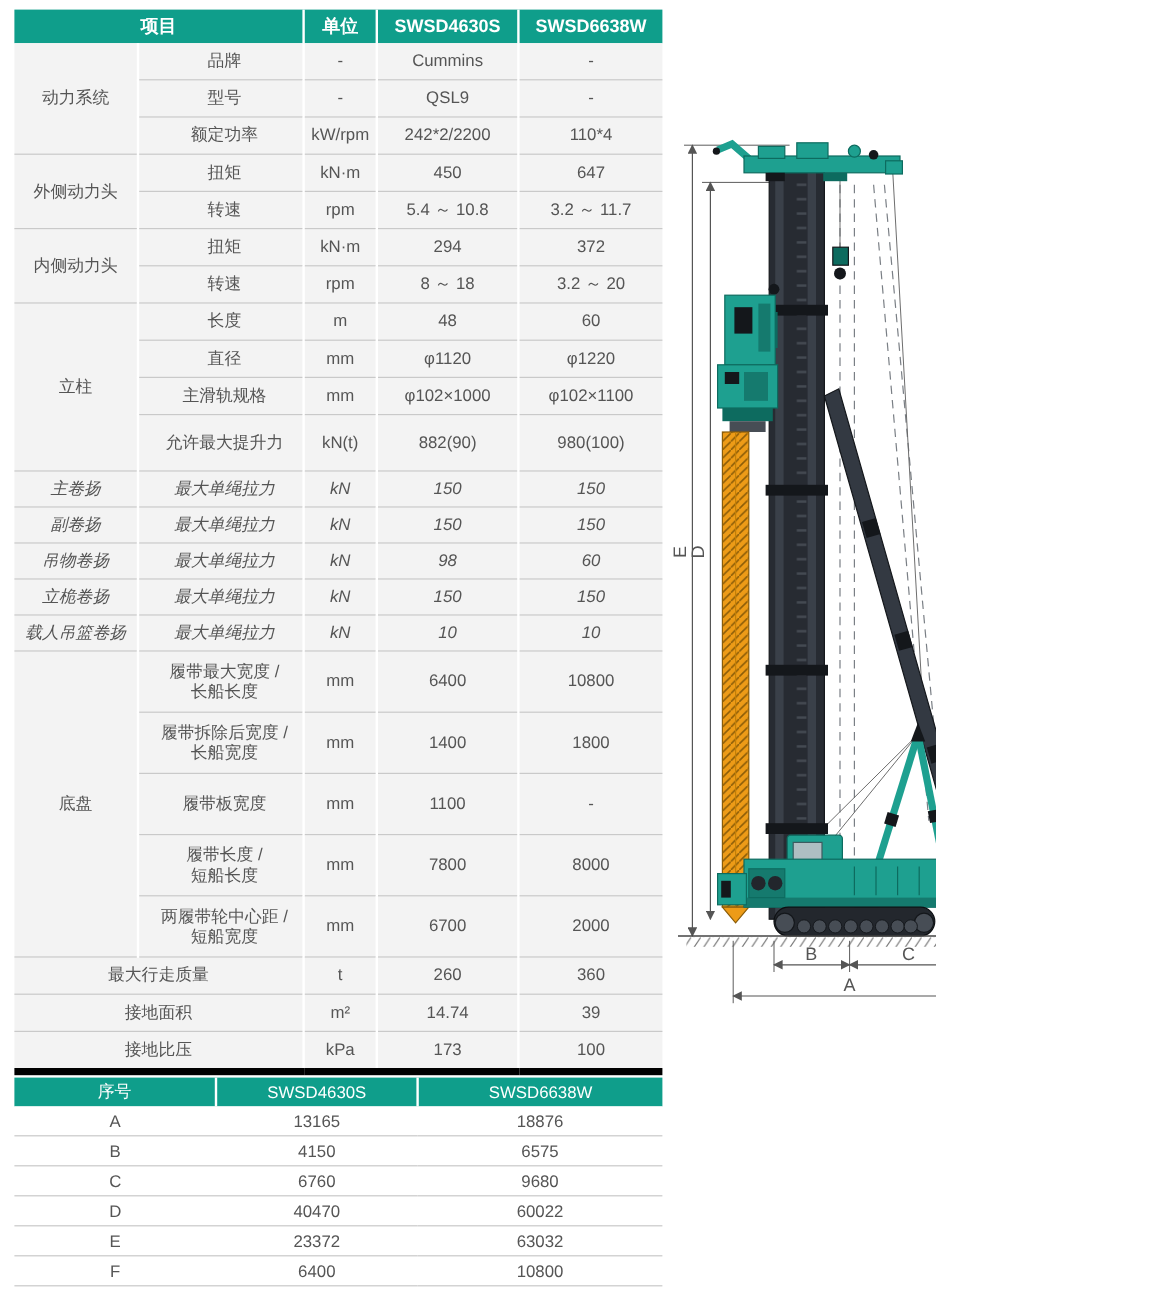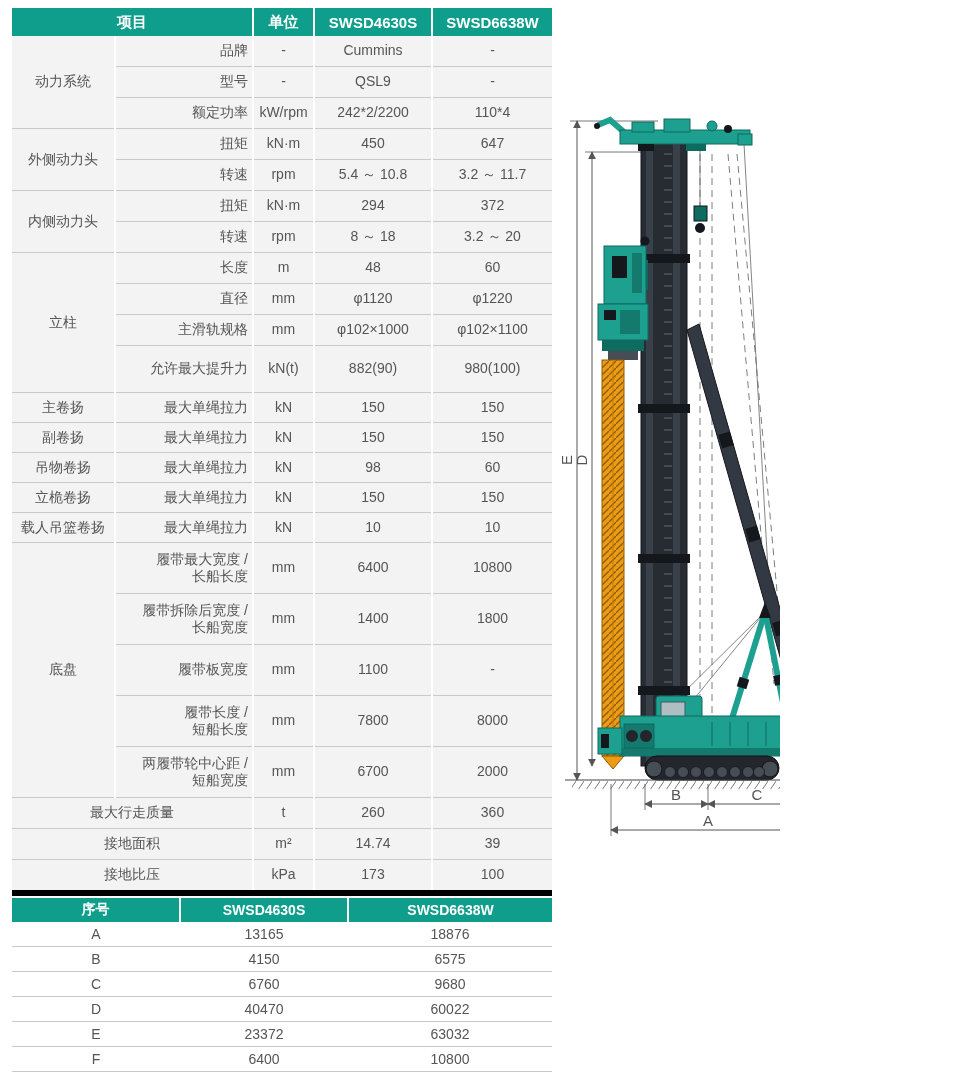--- a/index.html
+++ b/index.html
@@ -9,27 +9,27 @@
   
   .spec{position:absolute;left:12px;top:8px;width:540px;font-size:14px;}
   .spec th{background:var(--teal);color:#fff;font-weight:bold;font-size:15px;
            height:28px;border-right:2px solid #fff;padding:0;}
   .spec th:last-child{border-right:none;}
   .spec td{background:#f3f3f3;border-right:2px solid #fff;border-top:1px solid #c9c9c9;
            text-align:center;vertical-align:middle;height:30px;padding:0 4px;line-height:1.25;}
   .spec td:last-child{border-right:none;}
   .spec tbody tr:first-child td{border-top:none;}
   .spec tbody tr:last-child td{border-bottom:6px solid #000000;}
-  .spec td.c-item{text-align:right;padding-left:10px;white-space:pre-line;}
+  .spec td.c-item{text-align:center;padding-left:10px;white-space:pre-line;}
   .spec tr.h46 td{height:46px;}
-  .spec tr.h29 td{height:29px;}
+  .spec tr.h29 td{height:29px;font-style:italic;}
   .spec tr.h50 td{height:50px;}
   
   .dims{position:absolute;left:12px;top:898px;width:540px;font-size:14px;}
-  .dims th{background:var(--teal);color:#fff;font-weight:bold;font-size:14px;
+  .dims th{background:var(--teal);color:#fff;font-weight:normal;font-size:14px;
            height:24px;border-right:2px solid #fff;padding:0;margin-top:28px;}
   .dims th:last-child{border-right:none;}
   .dims td{background:#fff;border-bottom:1px solid #c9c9c9;height:24px;
            text-align:center;vertical-align:middle;padding:0;}
   
   .diagram{position:absolute;left:560px;top:88px;width:400px;height:752px;}
   .dimlabel{font-size:15px;fill:#555;font-family:"Liberation Sans",sans-serif;}
 </style>
 </head>
 <body>

